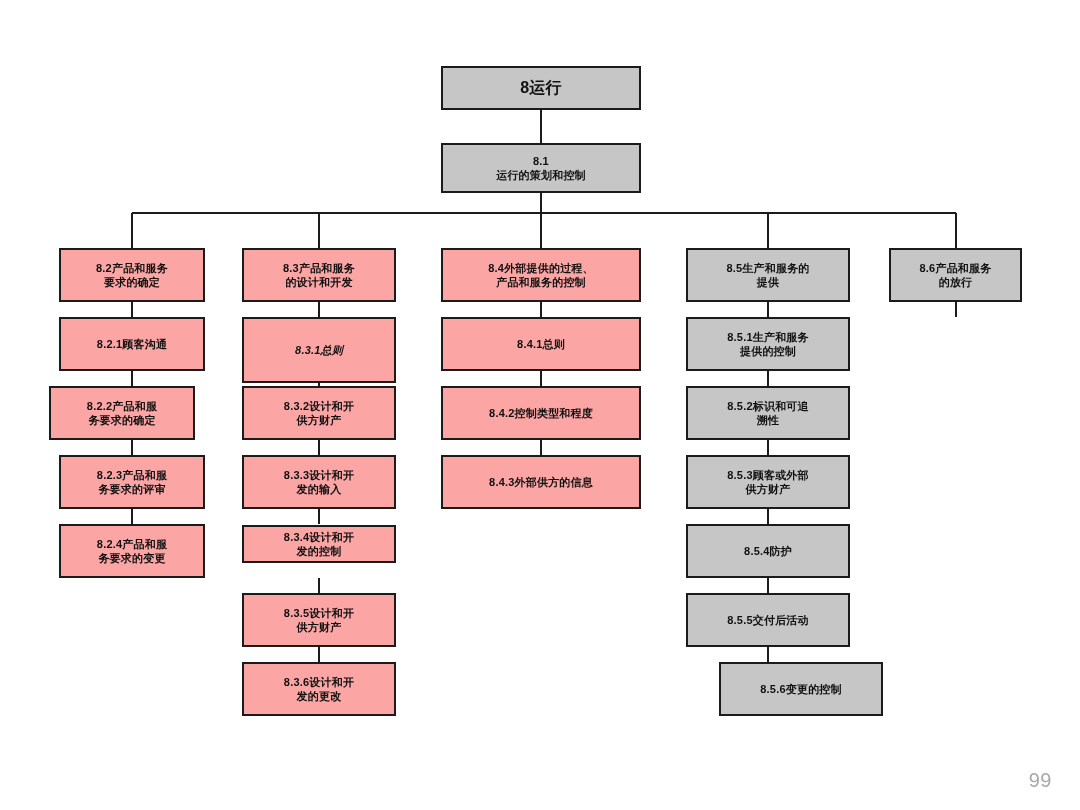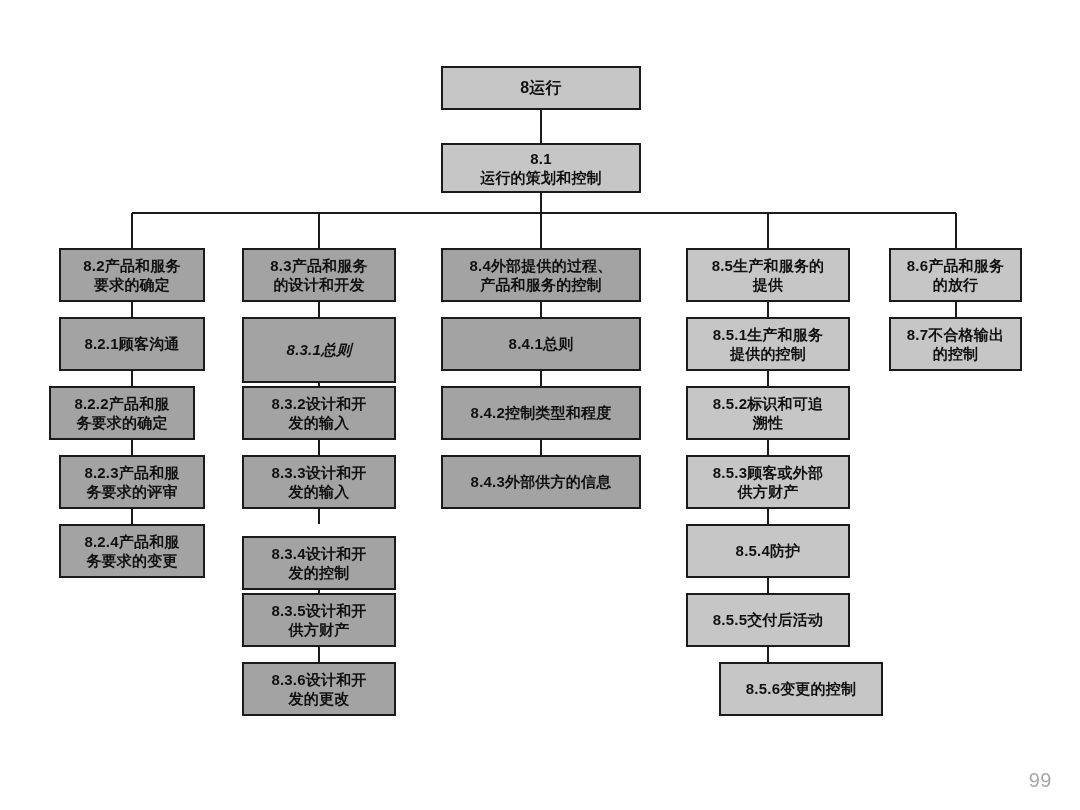--- a/index.html
+++ b/index.html
@@ -31,29 +31,29 @@
   }
   .node {
     position: absolute;
     box-sizing: border-box;
     border: 2px solid #1b1b1b;
     display: flex;
     align-items: center;
     justify-content: center;
     text-align: center;
     font-weight: bold;
-    font-size: 15px;
+    font-size: 11px;
     line-height: 1.28;
     letter-spacing: 0.2px;
     padding: 2px 5px;
     z-index: 2;
     background: #ffffff;
   }
   .node.gray { background: #c6c6c6; }
-  .node.white { background: #a3a3a3; }
+  .node.white { background: #fca5a5; }
   .node .label { display: block; white-space: pre-line; }
   .node.root {
     font-size: 16px;
   }
   #page-number {
     position: absolute;
     right: 28px;
     bottom: 18px;
     font-size: 20px;
     color: #a8a8a8;
@@ -123,27 +123,27 @@
     </div>
     <div class="node white" style="left: 242px; top: 248px; width: 154px; height: 54px;">
       <span class="label">8.3产品和服务
 的设计和开发</span>
     </div>
     <div class="node white" style="left: 242px; top: 317px; width: 154px; height: 66px; font-style: italic;">
       <span class="label">8.3.1总则</span>
     </div>
     <div class="node white" style="left: 242px; top: 386px; width: 154px; height: 54px;">
       <span class="label">8.3.2设计和开
-发的输入</span>
+供方财产</span>
     </div>
     <div class="node white" style="left: 242px; top: 455px; width: 154px; height: 54px;">
       <span class="label">8.3.3设计和开
 发的输入</span>
     </div>
-    <div class="node white" style="left: 242px; top: 536px; width: 154px; height: 54px;">
+    <div class="node white" style="left: 242px; top: 525px; width: 154px; height: 38px;">
       <span class="label">8.3.4设计和开
 发的控制</span>
     </div>
     <div class="node white" style="left: 242px; top: 593px; width: 154px; height: 54px;">
       <span class="label">8.3.5设计和开
 供方财产</span>
     </div>
     <div class="node white" style="left: 242px; top: 662px; width: 154px; height: 54px;">
       <span class="label">8.3.6设计和开
 发的更改</span>
@@ -183,19 +183,15 @@
     <div class="node gray" style="left: 686px; top: 593px; width: 164px; height: 54px;">
       <span class="label">8.5.5交付后活动</span>
     </div>
     <div class="node gray" style="left: 686px; top: 662px; width: 164px; height: 54px; margin-left: 33px;">
       <span class="label">8.5.6变更的控制</span>
     </div>
     <div class="node gray" style="left: 889px; top: 248px; width: 133px; height: 54px;">
       <span class="label">8.6产品和服务
 的放行</span>
     </div>
-    <div class="node gray" style="left: 889px; top: 317px; width: 133px; height: 54px;">
-      <span class="label">8.7不合格输出
-的控制</span>
-    </div>
   </div>
 
 <div id="page-number">99</div>
 
 </body></html>

